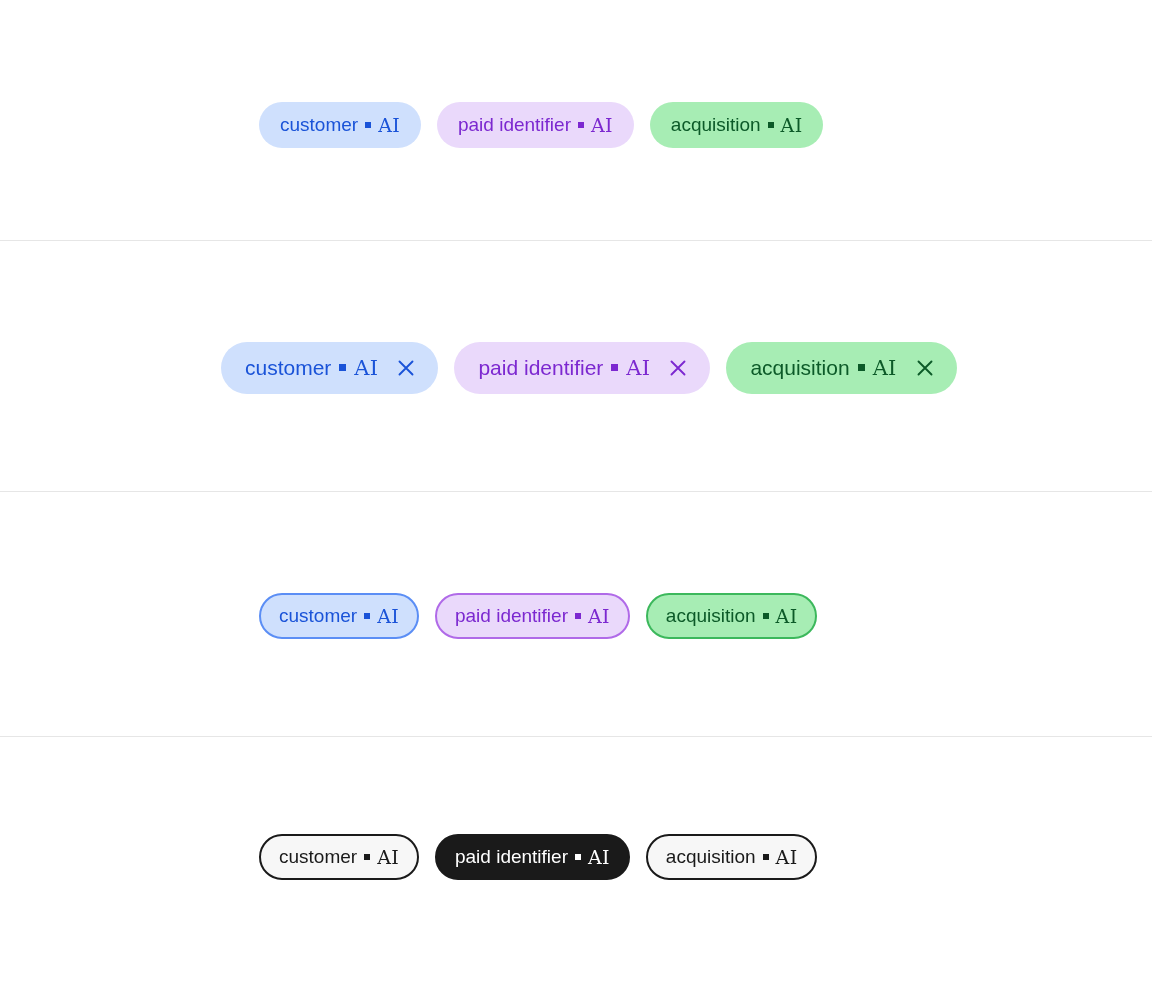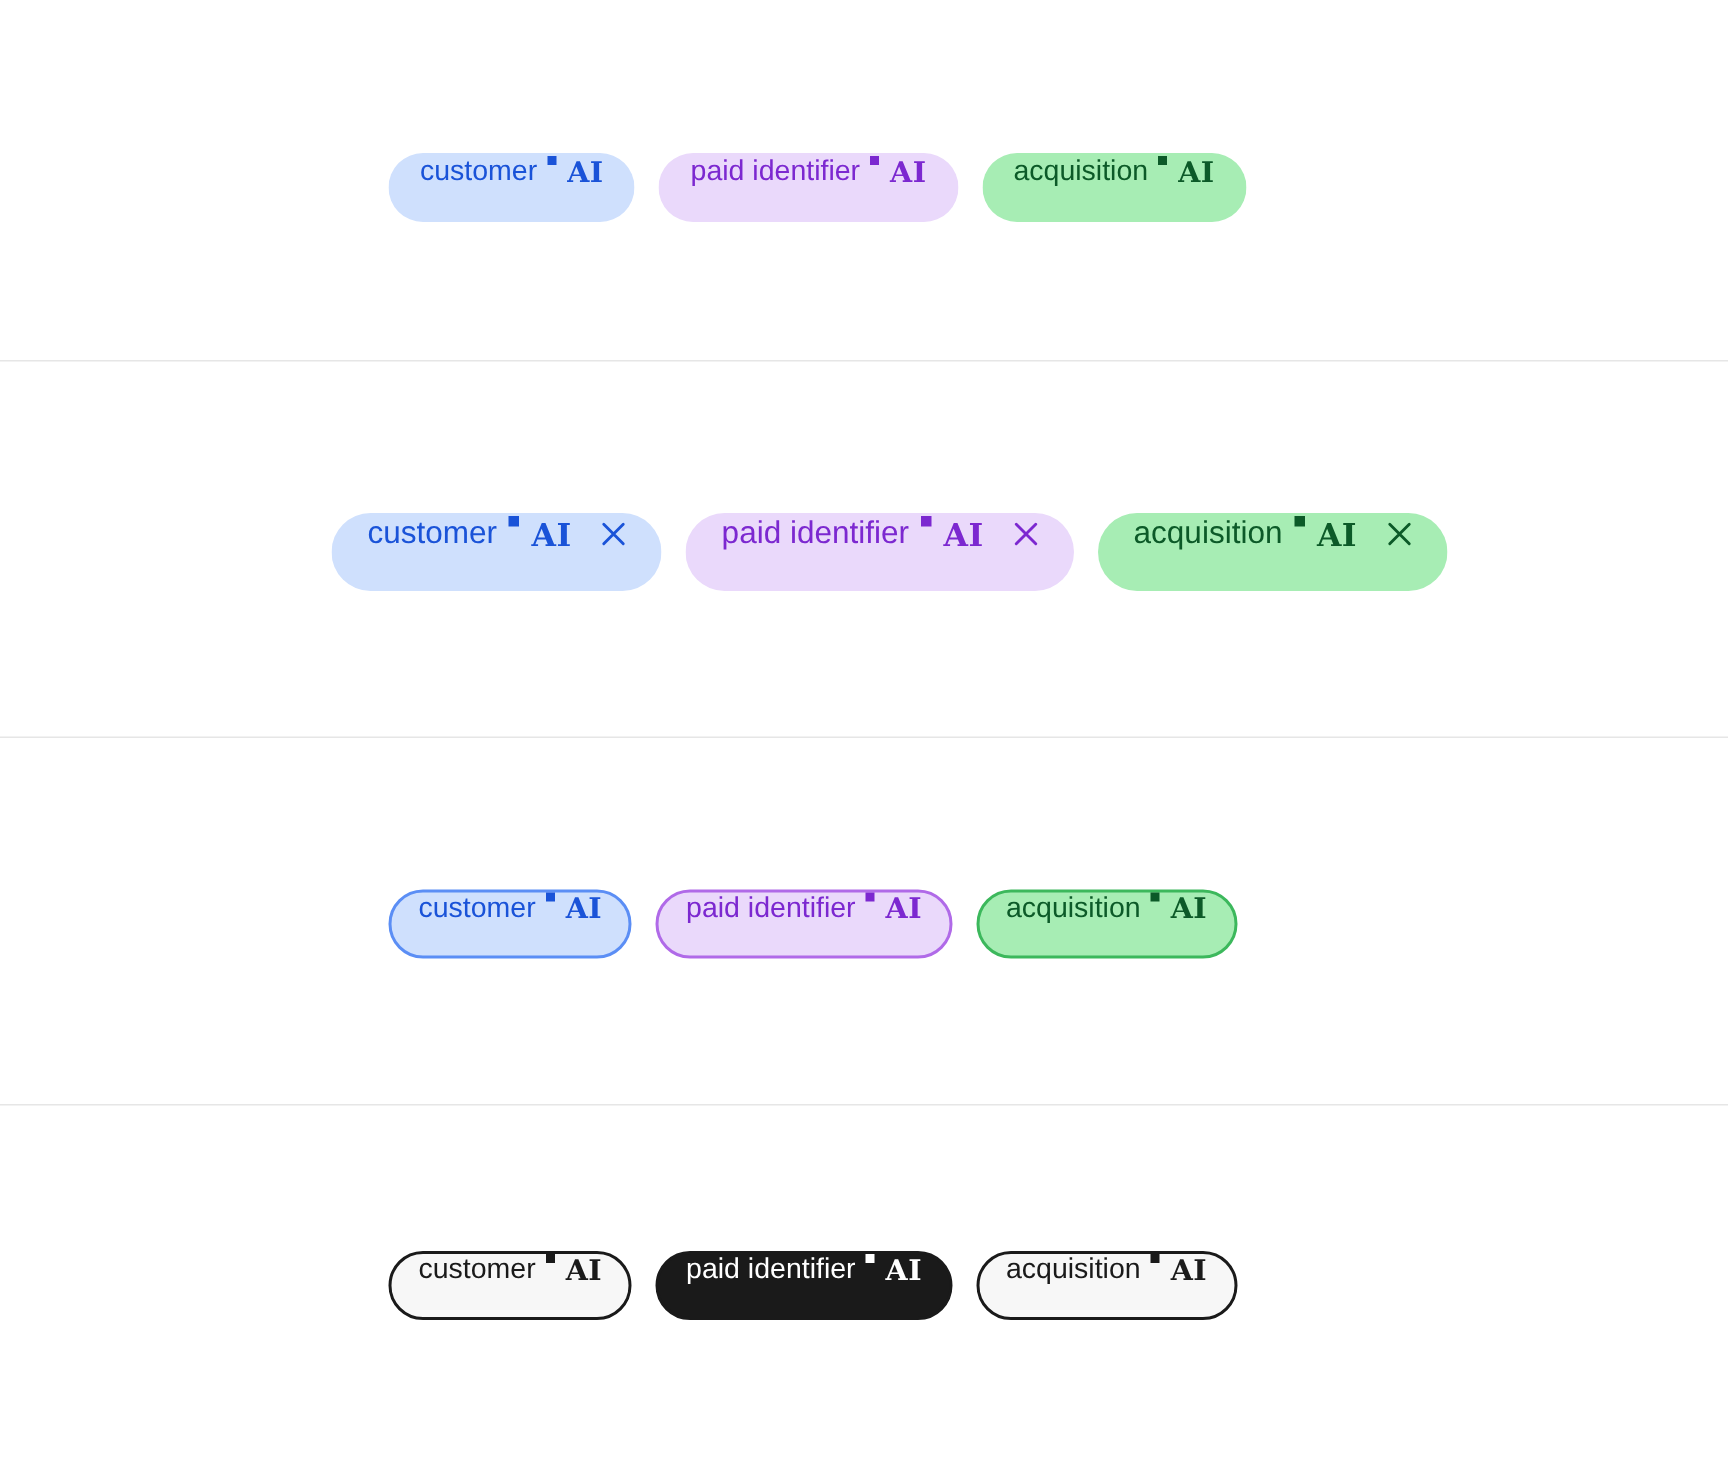--- a/index.html
+++ b/index.html
@@ -40,41 +40,41 @@
   .chip-row {
     display: flex;
     align-items: center;
     gap: 16px;
     padding-left: 259px;
   }
 
   
   .chip {
     display: inline-flex;
-    align-items: flex-start;
+    align-items: center;
     border-radius: 999px;
     box-sizing: border-box;
     white-space: nowrap;
     border: 2px solid transparent;
     user-select: none;
   }
 
   .chip .label {
     font-weight: 400;
   }
   .chip .sep {
     display: inline-block;
     width: 6px;
     height: 6px;
     margin: 0 7px;
     background: currentColor;
     flex: none;
   }
   .chip .suffix {
-    font-weight: 700;
+    font-weight: 400;
     font-family: "DejaVu Serif", serif;
     letter-spacing: 0.3px;
   }
 
   
   .row-solid .chip {
     height: 46px;
     padding: 0 19px;
     font-size: 19px;
   }

